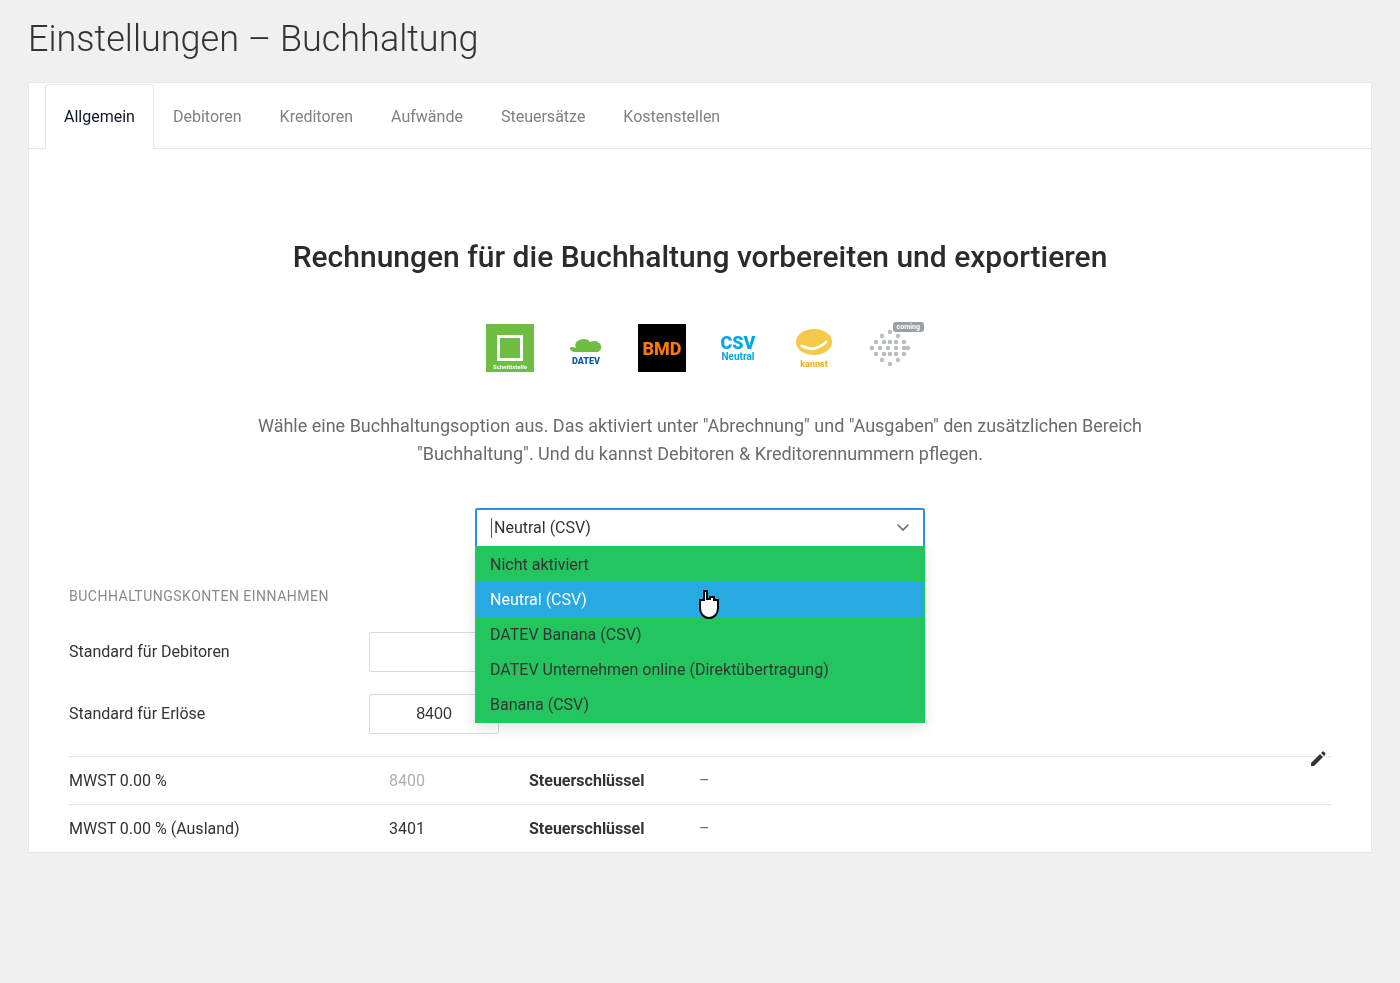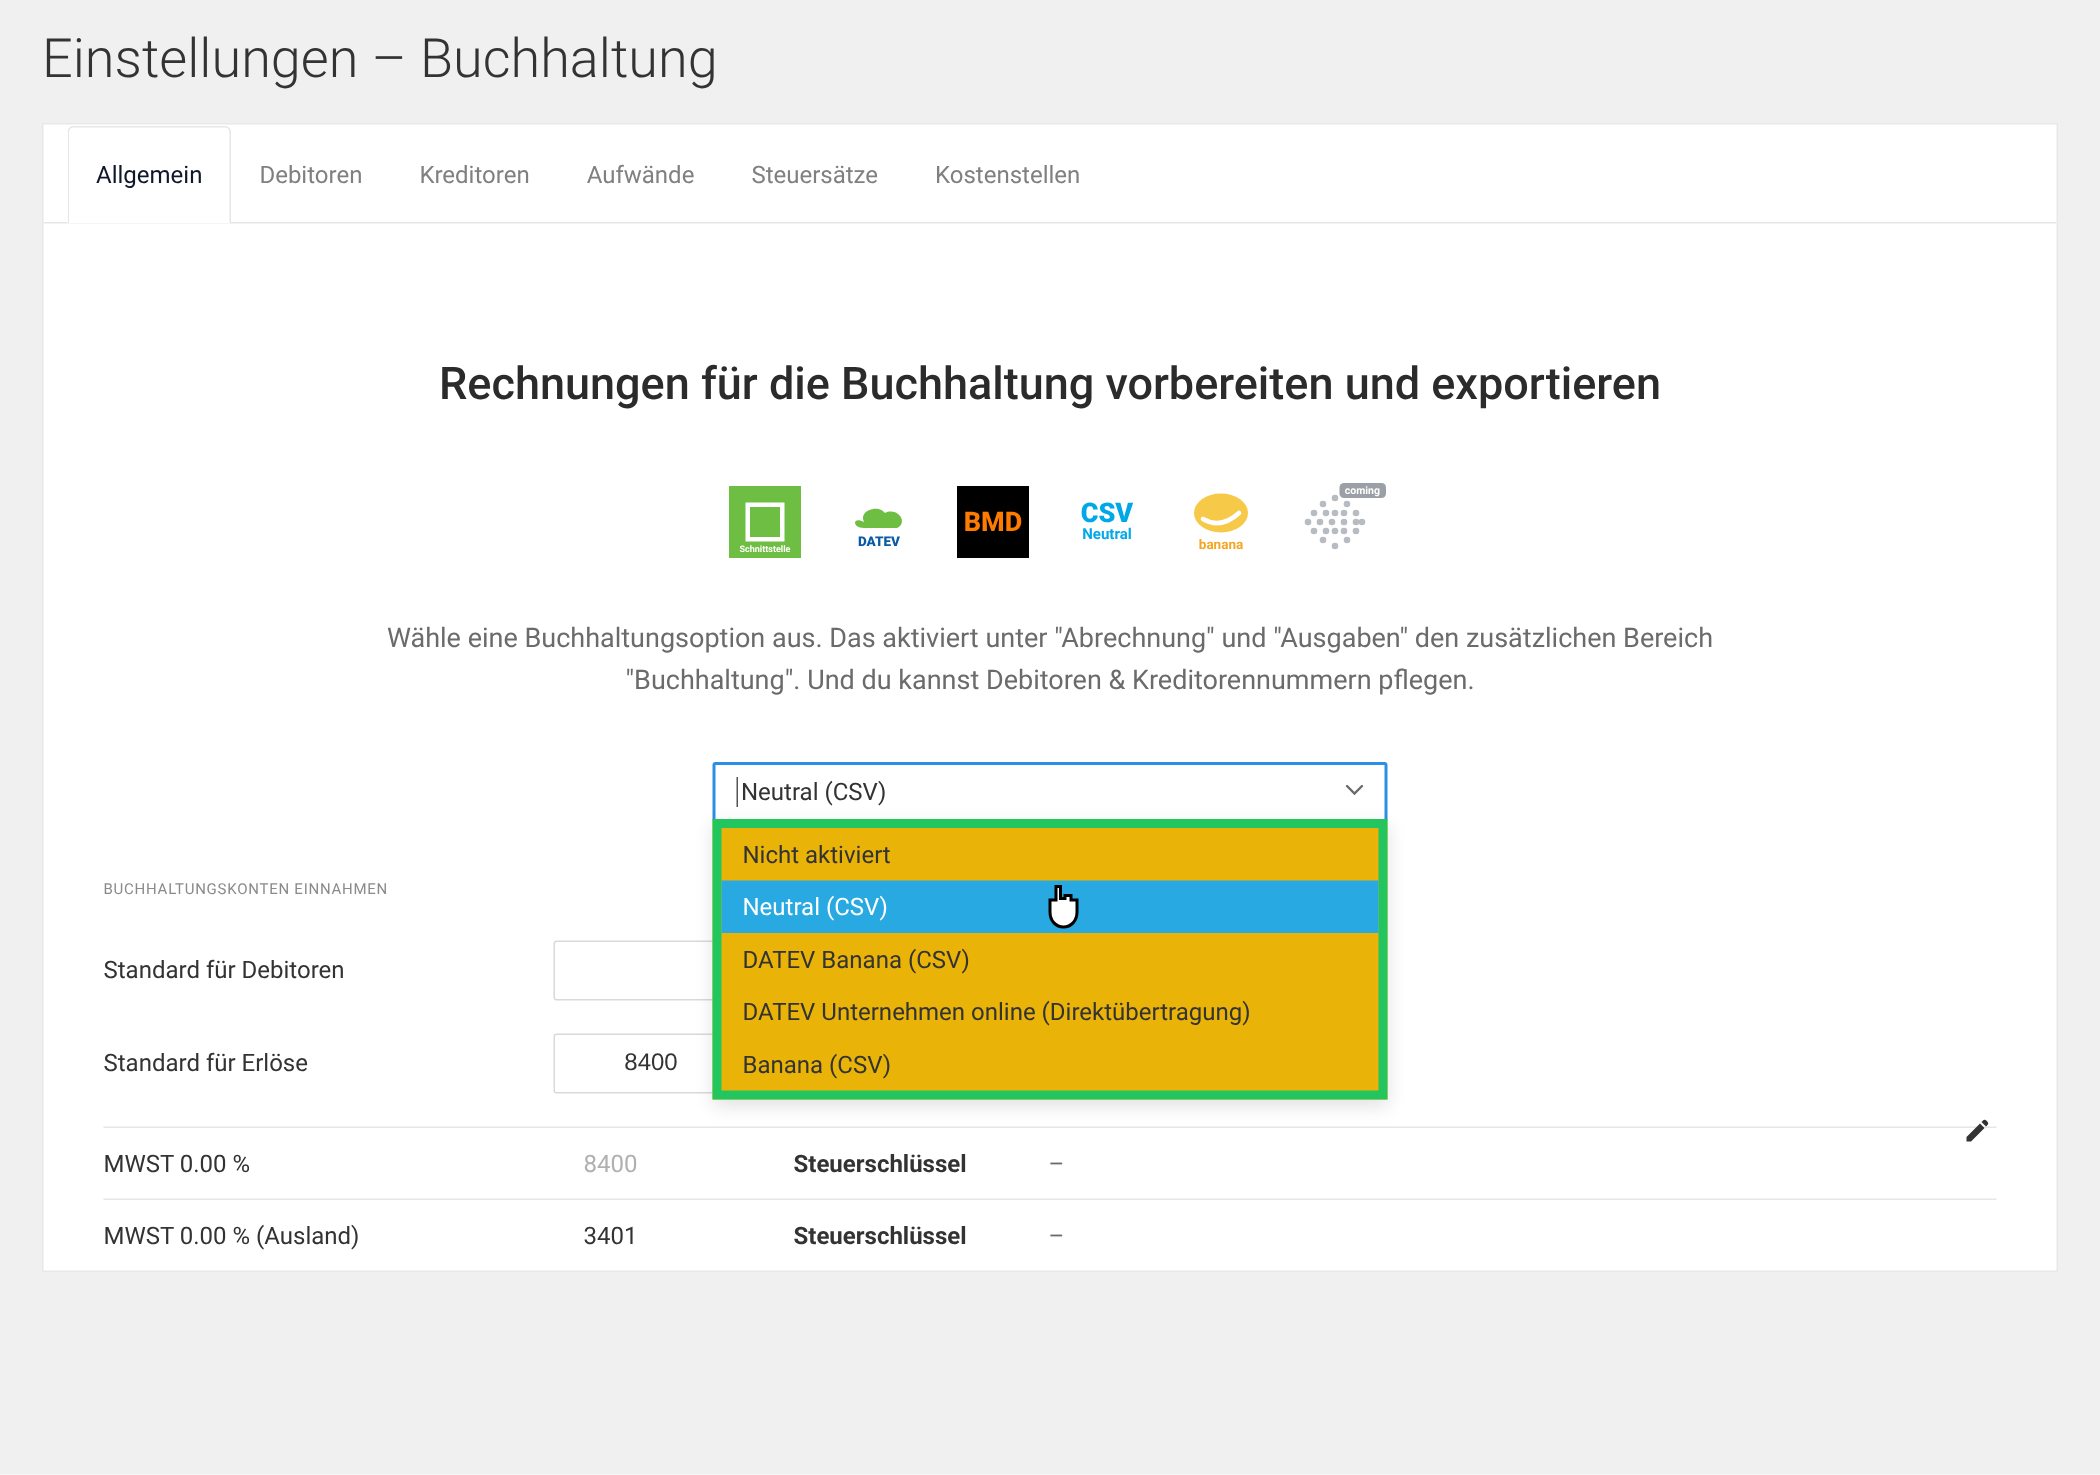--- a/index.html
+++ b/index.html
@@ -118,22 +118,22 @@
     background: #fff;
     cursor: pointer;
   }
   .select .sel-text { border-left: 1px solid #555; padding-left: 2px; height: 20px; display:flex; align-items:center;}
   .chev { color: #6b6b6b; font-size: 13px; }
   .dropdown {
     position: absolute;
     top: 38px;
     left: 0;
     width: 100%;
-    background: #eab308;
-    border: 6px solid #22c55e;
+    background: #22c55e;
+    border: 1px solid #22c55e;
     box-shadow: 0 4px 12px rgba(0,0,0,0.12);
     z-index: 10;
   }
   .option {
     padding: 8px 14px;
     font-size: 16px;
     color: #333;
     cursor: pointer;
   }
   .option.highlight {
@@ -144,21 +144,21 @@
     position: absolute;
     top: 80px;
     left: 220px;
     z-index: 20;
     pointer-events: none;
   }
   .section {
     padding: 0 40px;
   }
   .section-title {
-    font-size: 10px;
+    font-size: 14px;
     letter-spacing: 0.5px;
     color: #8a8a8a;
     margin-bottom: 28px;
     text-transform: uppercase;
   }
   .form-row {
     display: flex;
     align-items: center;
     margin-bottom: 22px;
   }
@@ -235,21 +235,21 @@
       </div>
       <div class="logo logo-csvn">
         <span>CSV</span>
         <span class="sub">Neutral</span>
       </div>
       <div class="logo logo-banana">
         <svg width="40" height="30" viewBox="0 0 40 30">
             <ellipse cx="20" cy="15" rx="18" ry="13" fill="#f7c948"></ellipse>
             <path d="M8 19 Q20 26 32 15" stroke="#fff" stroke-width="3" fill="none" stroke-linecap="round"></path>
           </svg>
-        <div class="sub">banana</div>
+        <div class="sub">kannst</div>
       </div>
       <div class="logo logo-dots">
         <svg width="44" height="44" viewBox="0 0 44 44">
           <g fill="#b6bcc2">
             <circle cx="22" cy="6" r="2.2"></circle>
               <circle cx="14" cy="10" r="2.2"></circle>
               <circle cx="30" cy="10" r="2.2"></circle>
             <circle cx="8" cy="16" r="2.2"></circle>
               <circle cx="16" cy="16" r="2.2"></circle>
               <circle cx="22" cy="16" r="2.2"></circle>

